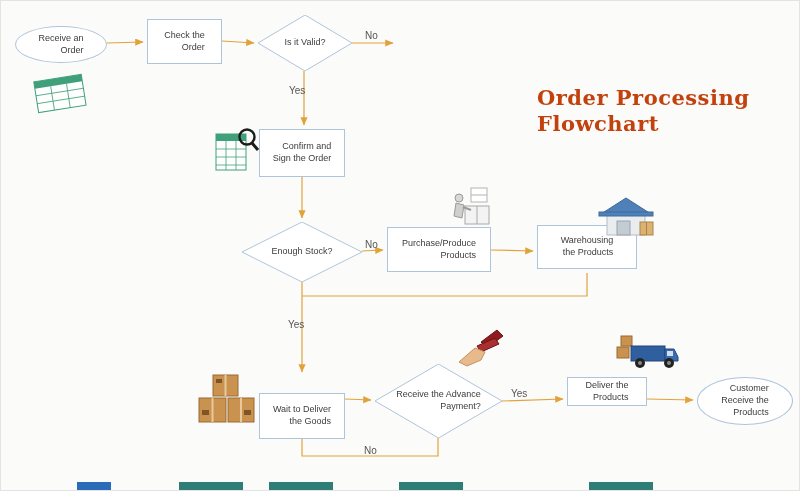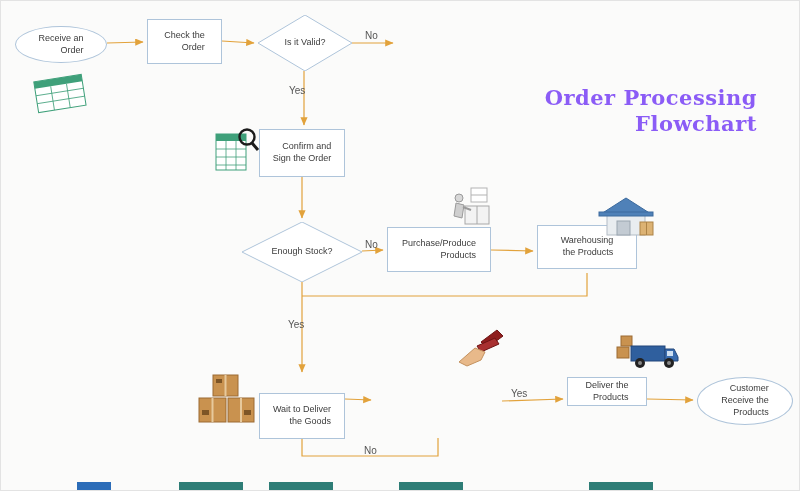--- a/index.html
+++ b/index.html
@@ -17,22 +17,22 @@
   }
   .node .lbl { white-space:pre-line; position:relative; z-index:2; padding:0 4px;text-align:right; }
   .rect    { background:#ffffff; border:1px solid #aec4da; }
   .ellipse { background:#ffffff; border:1px solid #aec4da; border-radius:50%; }
   .diamond { background:transparent; }
   .diamond svg { position:absolute; left:0; top:0; width:100%; height:100%; z-index:1; }
   .edge-label { position:absolute; font-size:10px; color:#555; }
   .title {
     position:absolute; left:536px; top:84px; width:220px;
     font-family:"DejaVu Serif", serif; font-weight:bold;
-    font-size:21px; line-height:1.25; color:#8b5cf6;
-    text-align:right; white-space:pre-line; letter-spacing:0.5px;
+    font-size:21px; line-height:1.25; color:#c2410c;
+    text-align:left; white-space:pre-line; letter-spacing:0.5px;
   }
   .icon { position:absolute; }
   .strip-seg { position:absolute; top:481px; height:10px; }
 </style>
 </head>
 <body>
 
 <div class="canvas">
 
   <svg class="connectors" width="800" height="491" viewBox="0 0 800 491">
@@ -99,20 +99,27 @@
   <div class="node rect" style="left:536px; top:224px; width:100px; height:44px;">
     <span class="lbl">Warehousing
 the Products</span>
   </div>
 
   <div class="node rect" style="left:258px; top:375px; width:86px; height:46px;margin-top:17px;">
     <span class="lbl">Wait to Deliver
 the Goods</span>
   </div>
 
+  <div class="node diamond" style="left:374px; top:363px; width:127px; height:74px;">
+    <svg viewBox="0 0 100 100" preserveAspectRatio="none">
+      <polygon points="50,0 100,50 50,100 0,50" fill="#ffffff" stroke="#AEC4DA" vector-effect="non-scaling-stroke"></polygon>
+    </svg>
+    <span class="lbl">Receive the Advance
+Payment?</span>
+  </div>
 
   <div class="node rect" style="left:566px; top:376px; width:80px; height:29px;">
     <span class="lbl">Deliver the
 Products</span>
   </div>
 
   <div class="node ellipse" style="left:696px; top:376px; width:96px; height:48px;">
     <span class="lbl">Customer
 Receive the
 Products</span>

